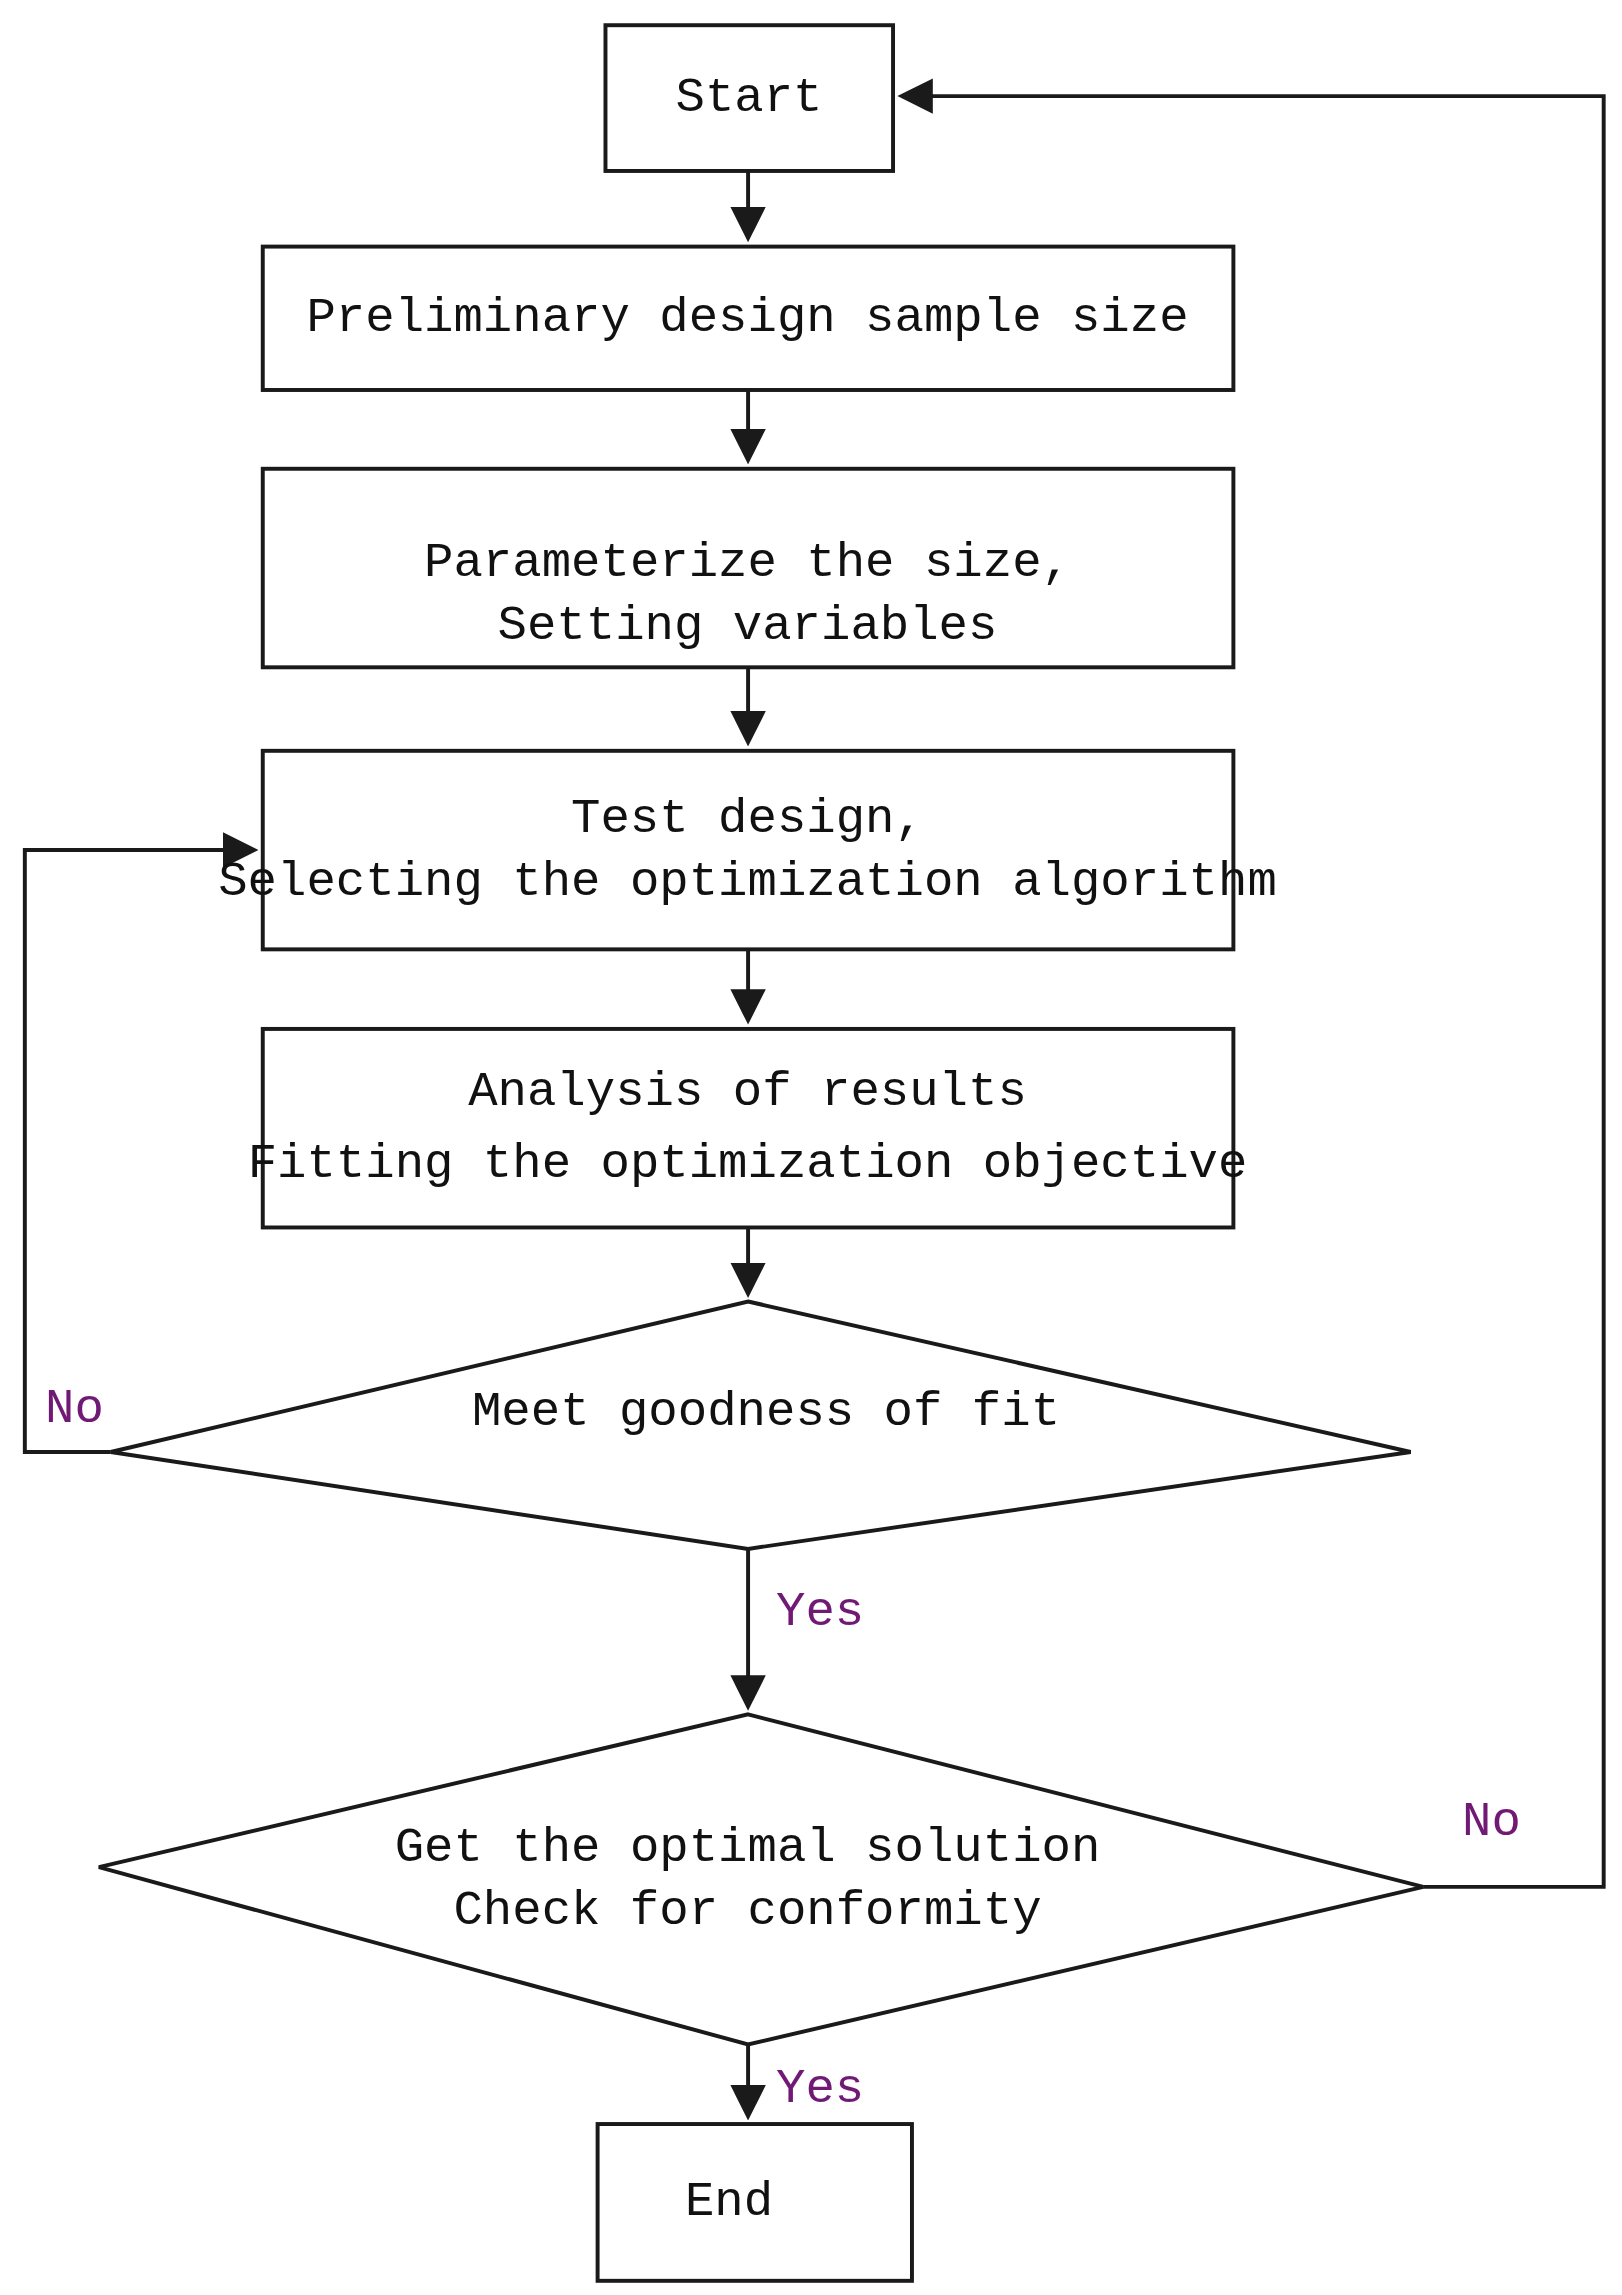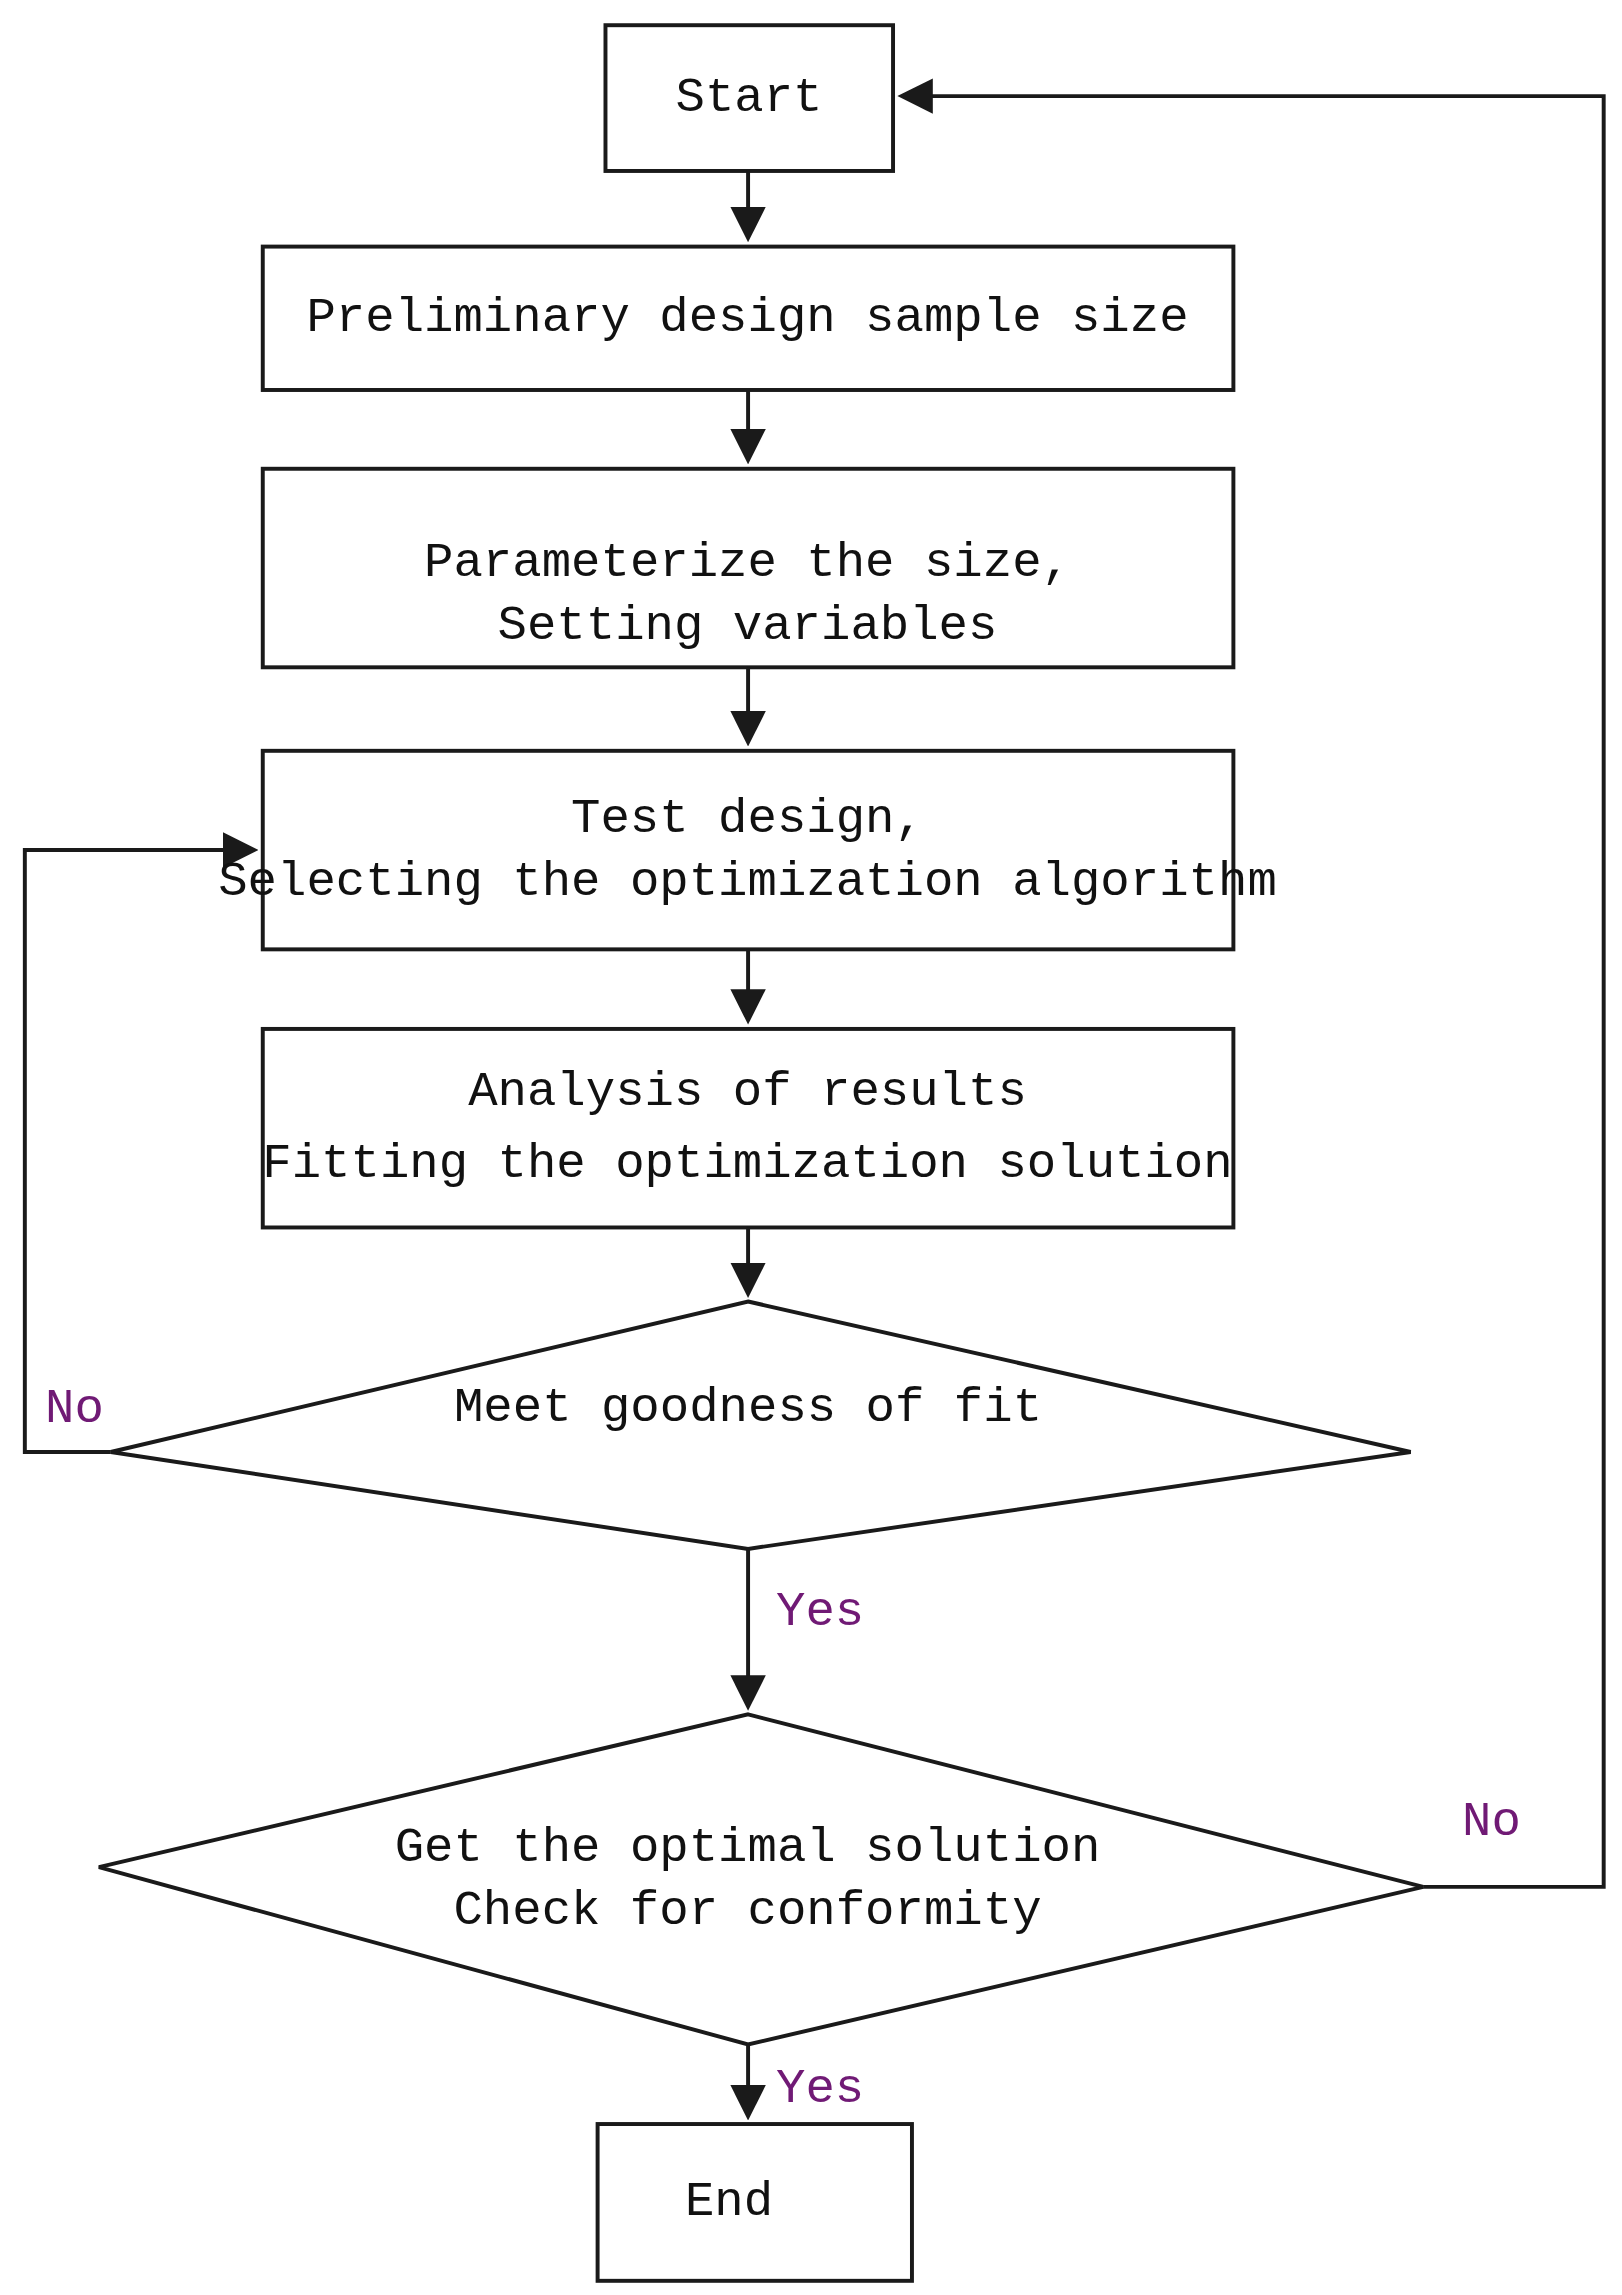--- a/index.html
+++ b/index.html
@@ -104,24 +104,24 @@
     <span>Setting variables</span>
   </div>
 
   <div class="node-label fs-process" style="left:262px; top:751px; width:971px; height:199px;">
     <span>Test design,</span>
     <span>Selecting the optimization algorithm</span>
   </div>
 
   <div class="node-label fs-process" style="left:262px; top:1029px; width:971px; height:199px;gap:9px;">
     <span>Analysis of results</span>
-    <span>Fitting the optimization solution</span>
+    <span>Fitting the optimization objective</span>
   </div>
 
-  <div class="node-label fs-decision" style="left:354px; top:1385px; width:788px; height:55px;justify-content:flex-end;">
+  <div class="node-label fs-decision" style="left:372px; top:1385px; width:788px; height:55px;">
     <span>Meet goodness of fit</span>
   </div>
 
   <div class="node-label fs-decision" style="left:322px; top:1809px; width:851px; height:142px;">
     <span>Get the optimal solution</span>
     <span>Check for conformity</span>
   </div>
 
   <div class="node-label fs-terminal" style="left:572px; top:2124px; width:314px; height:157px;justify-content:center;">
     <span>End</span>

